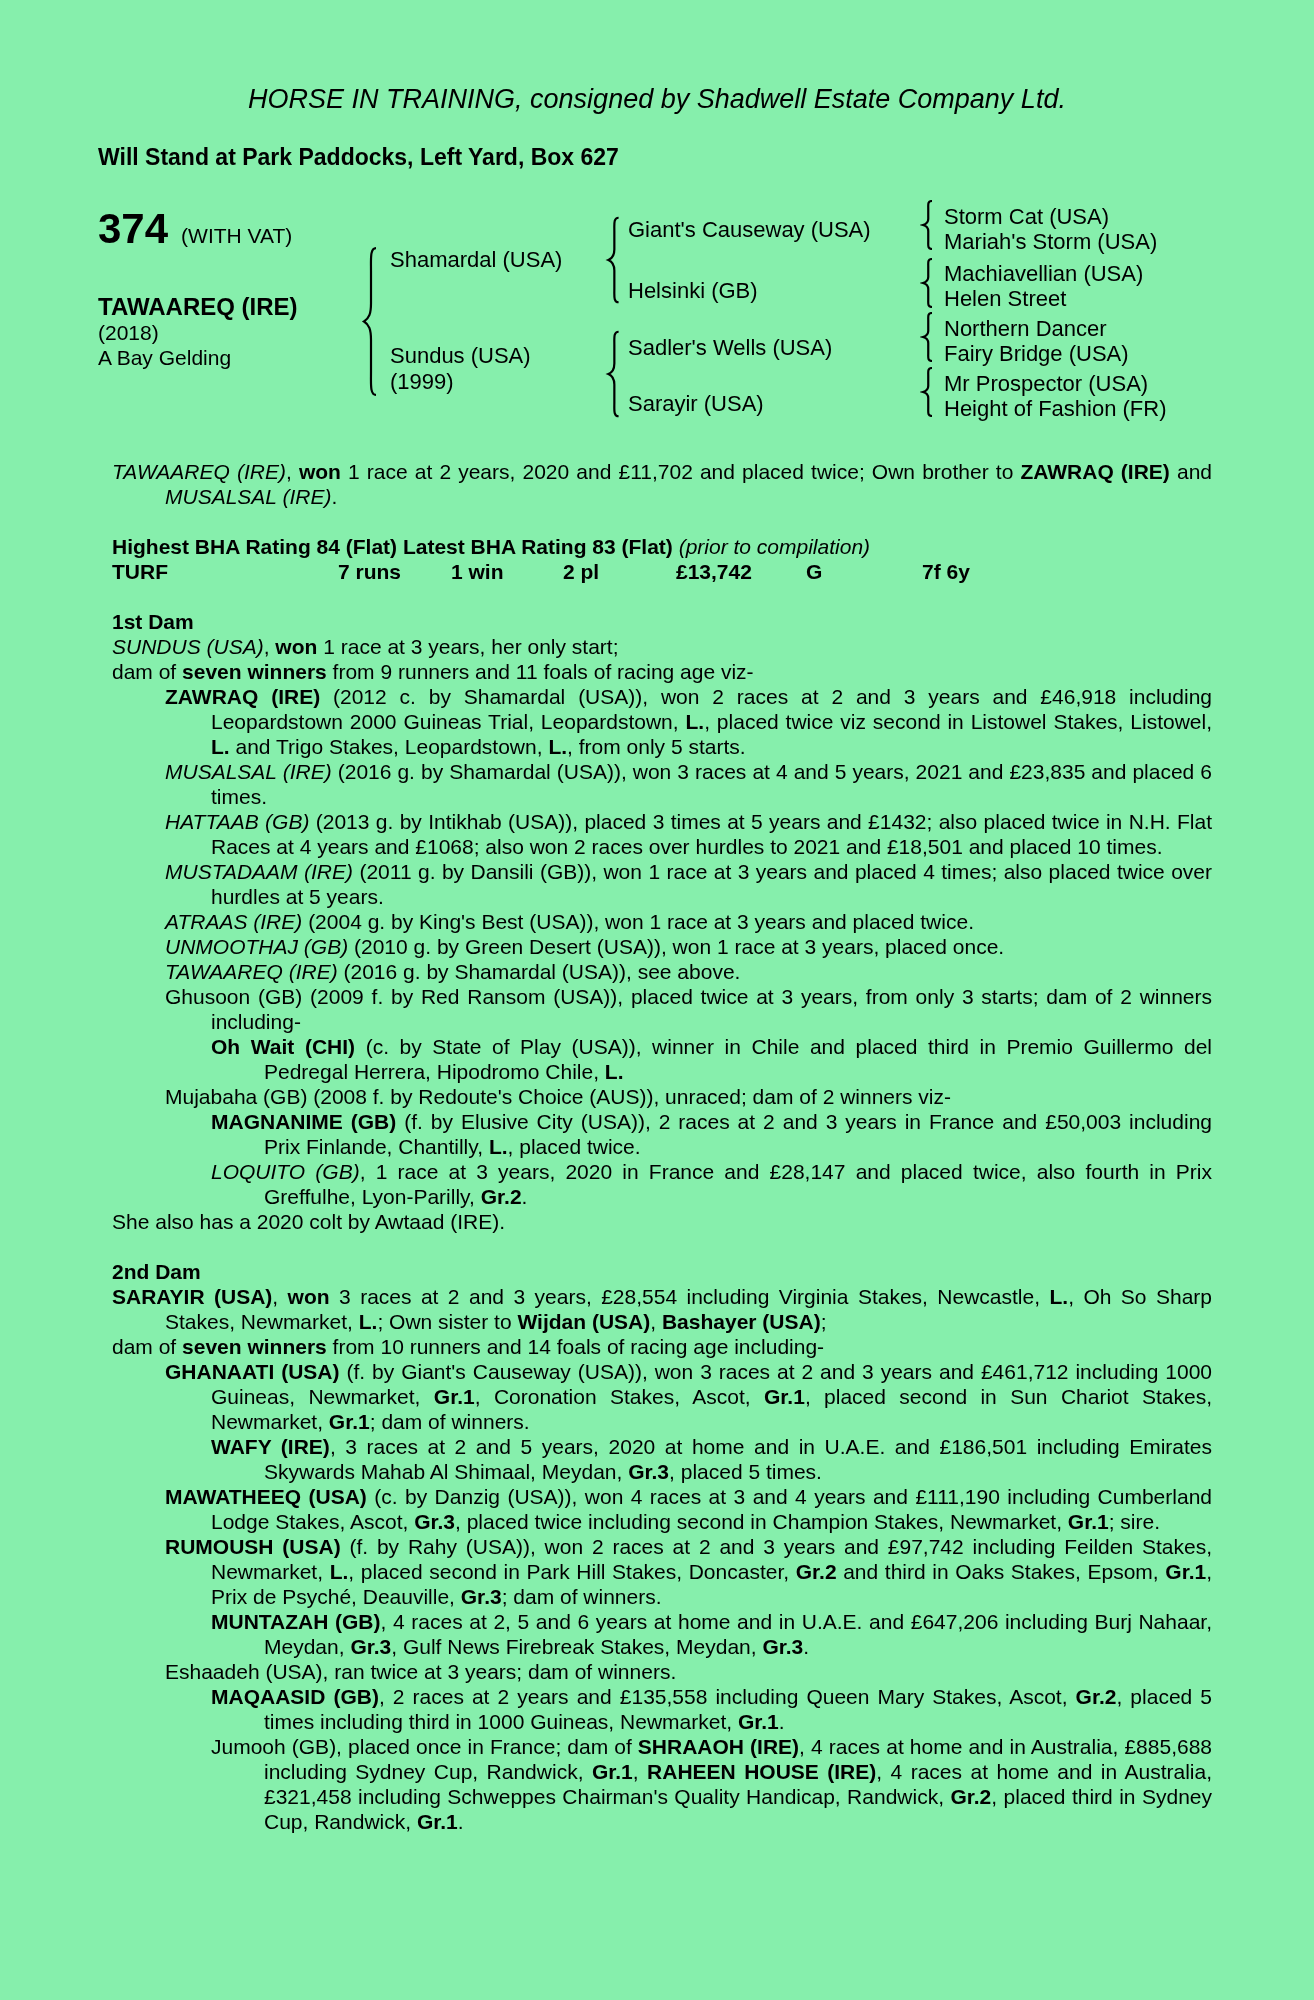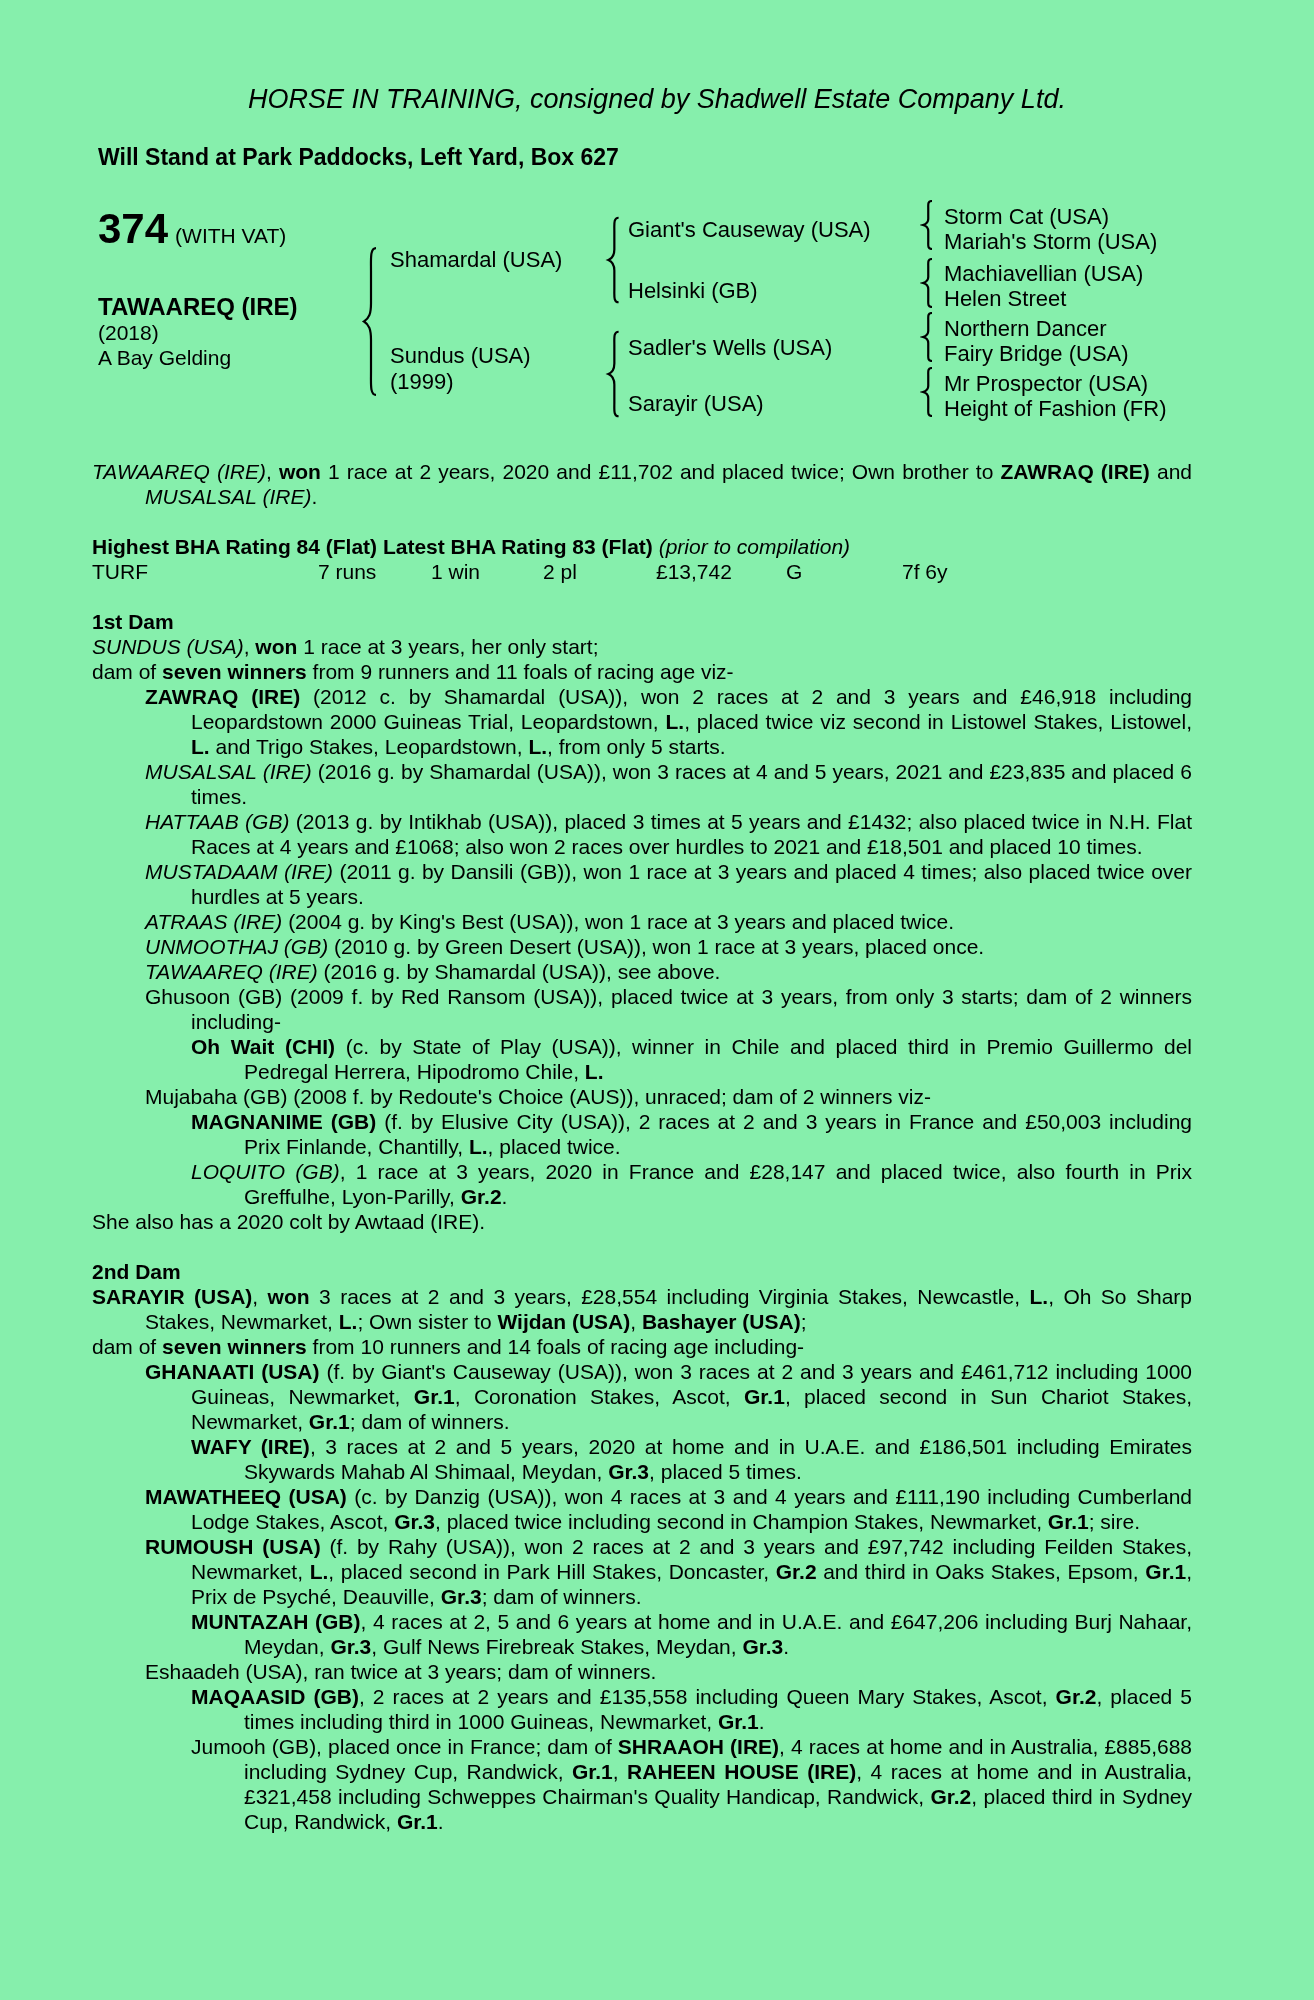--- a/index.html
+++ b/index.html
@@ -15,38 +15,38 @@
     position:absolute;left:0;top:84px;width:100%;
     text-align:center;font-style:italic;font-size:27px;line-height:30px;
   }
   .stand{
     position:absolute;left:98px;top:144px;
     font-weight:bold;font-size:23px;line-height:26px;
   }
   .pedigree{position:absolute;left:0;top:0;width:1314px;height:440px;}
   .lot{position:absolute;left:98px;top:208px;white-space:nowrap;}
   .lot-num{font-weight:bold;font-size:42px;line-height:42px;}
-  .lot-vat{font-size:21px;margin-left:7px;}
+  .lot-vat{font-size:21px;margin-left:13px;}
   .horse{position:absolute;left:98px;top:293px;}
   .horse-name{font-weight:bold;font-size:24px;line-height:27px;}
   .horse-year,.horse-desc{font-size:21px;line-height:25px;}
   .ped-name{position:absolute;font-size:22px;line-height:24px;white-space:nowrap;}
   .brace{position:absolute;}
   .brace path{stroke:#000;stroke-width:2.2;fill:none;}
-  #catalog-text{position:absolute;left:92px;top:459px;width:1100px;}
+  #catalog-text{position:absolute;left:112px;top:459px;width:1100px;}
   #catalog-text p{margin:0;text-align:justify;}
   #catalog-text .heading{font-weight:bold;}
   .b{font-weight:bold;}
   .i{font-style:italic;}
   .h0{padding-left:53px;text-indent:-53px;}
   .n1{padding-left:99px;text-indent:-46px;}
   .n2{padding-left:152px;text-indent:-53px;}
   .gap{margin-top:25px !important;}
   .stats{position:relative;height:25px;}
-  .stats span{position:absolute;top:0;white-space:nowrap;}
+  .stats span{position:absolute;top:0;white-space:nowrap;font-weight:bold;}
 </style>
 </head>
 <body>
 
 <div class="page">
 
   <div class="title">HORSE IN TRAINING, consigned by Shadwell Estate Company Ltd.</div>
 
   <div class="stand">Will Stand at Park Paddocks, Left Yard, Box 627</div>
 

